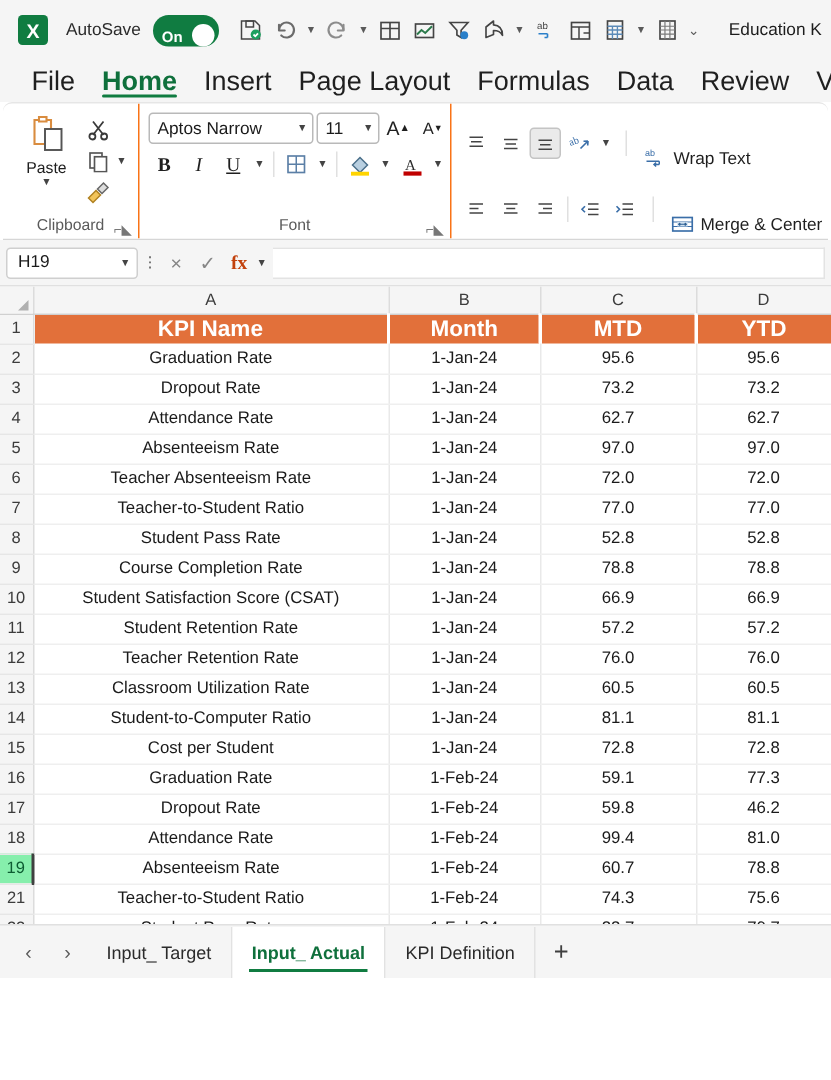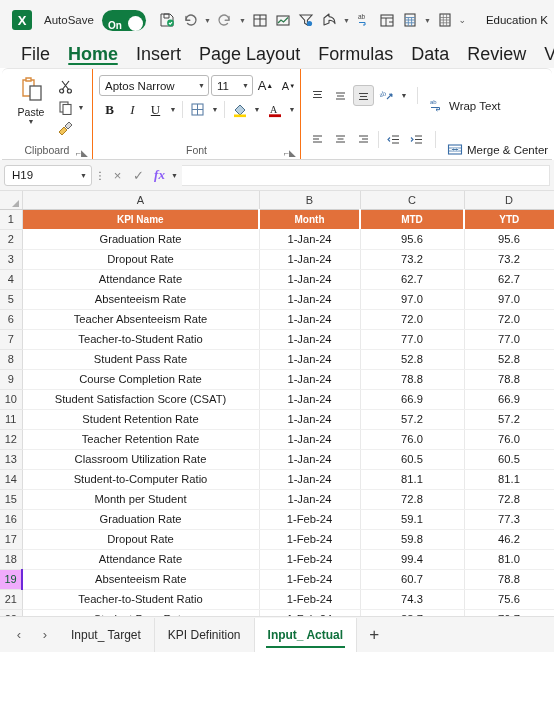--- a/index.html
+++ b/index.html
@@ -197,21 +197,21 @@
     padding: 0 4px; gap: 2px;
   }
   .namebox {
     width: 88px; height: 21px;
     background: #fff; border: 1px solid #cfcfcf; border-radius: 3px;
     display: flex; align-items: center; justify-content: space-between;
     padding: 0 4px 0 7px; font-size: 11.5px; color: #1a1a1a;
   }
   .nb-dots { width: 12px; text-align: center; color: #555; font-size: 10px; letter-spacing: 0; }
   .fb-ic { width: 19px; height: 21px; display: flex; align-items: center; justify-content: center; color: #868686; font-size: 13px; }
-  .fb-fx { font-family: "Liberation Serif", serif; font-style: italic; font-weight: bold; color: #8b5cf6; font-size: 13px; text-align: center;}
+  .fb-fx { font-family: "Liberation Serif", serif; font-weight: bold; color: #c2410c; font-size: 13px; text-align: center;}
   .fb-input {
     flex: 1; height: 21px; background: #fff;
     border: 1px solid #e3e3e3; border-left: none;
     margin-left: 2px; font-size: 11.5px;
     display: flex; align-items: center; padding-left: 5px; color: #1a1a1a;
   }
 
   
   .grid-wrap {
     position: relative;
@@ -249,43 +249,43 @@
   }
   td.rowhead {
     height: 20px;
     background: #f5f5f5;
     border-right: 1px solid #dcdcdc;
     border-bottom: 1px solid #e6e6e6;
     font-size: 11px; color: #3c3c3c;
     text-align: center; vertical-align: middle;
   }
   tr.selrow td.rowhead {
-    background: #f0abfc;
-    border-right: 2px solid #6d28d9;
+    background: #86efac;
+    border-right: 2px solid #404040;
     color: #0d5c32;
   }
   td.cell {
     height: 20px;
     border-right: 1px solid #e9e9e9;
     border-bottom: 1px solid #efefef;
     font-size: 11.2px;
     color: #1a1a1a;
     padding: 0 7px;
     vertical-align: middle;
     white-space: nowrap; overflow: hidden;
   }
   td.cell.ctr { text-align: center; }
   tr.hdrrow td.cell {
     background: #E2703A;
     color: #fff;
     font-weight: bold;
     text-align: center;
     border-right: 2px solid #fff;
     border-bottom: none;
-    font-size: 10px;
+    font-size: 15px;
   }
   tr.hdrrow td.cell:last-child { border-right: 1px solid #E2703A; }
 
   
   .sheetbar {
     position: absolute; left: 0; right: 0; bottom: 0;
     height: 36px;
     background: #f5f5f5;
     display: flex; align-items: center;
     padding-left: 6px;
@@ -734,21 +734,21 @@
         </tr>
         <tr>
           <td class="rowhead">14</td>
           <td class="cell ctr">Student-to-Computer Ratio</td>
           <td class="cell ctr">1-Jan-24</td>
           <td class="cell ctr">81.1</td>
           <td class="cell ctr">81.1</td>
         </tr>
         <tr>
           <td class="rowhead">15</td>
-          <td class="cell ctr">Month per Student</td>
+          <td class="cell ctr">Cost per Student</td>
           <td class="cell ctr">1-Jan-24</td>
           <td class="cell ctr">72.8</td>
           <td class="cell ctr">72.8</td>
         </tr>
         <tr>
           <td class="rowhead">16</td>
           <td class="cell ctr">Graduation Rate</td>
           <td class="cell ctr">1-Feb-24</td>
           <td class="cell ctr">59.1</td>
           <td class="cell ctr">77.3</td>
@@ -795,17 +795,17 @@
           <td class="cell ctr">76.3</td>
           <td class="cell ctr">77.6</td>
         </tr>
       </tbody>
   </table>
 
   <div class="sheetbar">
     <span class="nav-arrow">‹</span>
     <span class="nav-arrow">›</span>
     <div class="stab">Input_ Target</div>
+    <div class="stab active">Input_ Actual</div>
     <div class="stab">KPI Definition</div>
-    <div class="stab active">Input_ Actual</div>
     <div class="addsheet">+</div>
   </div>
 </div>
 
 </body></html>

